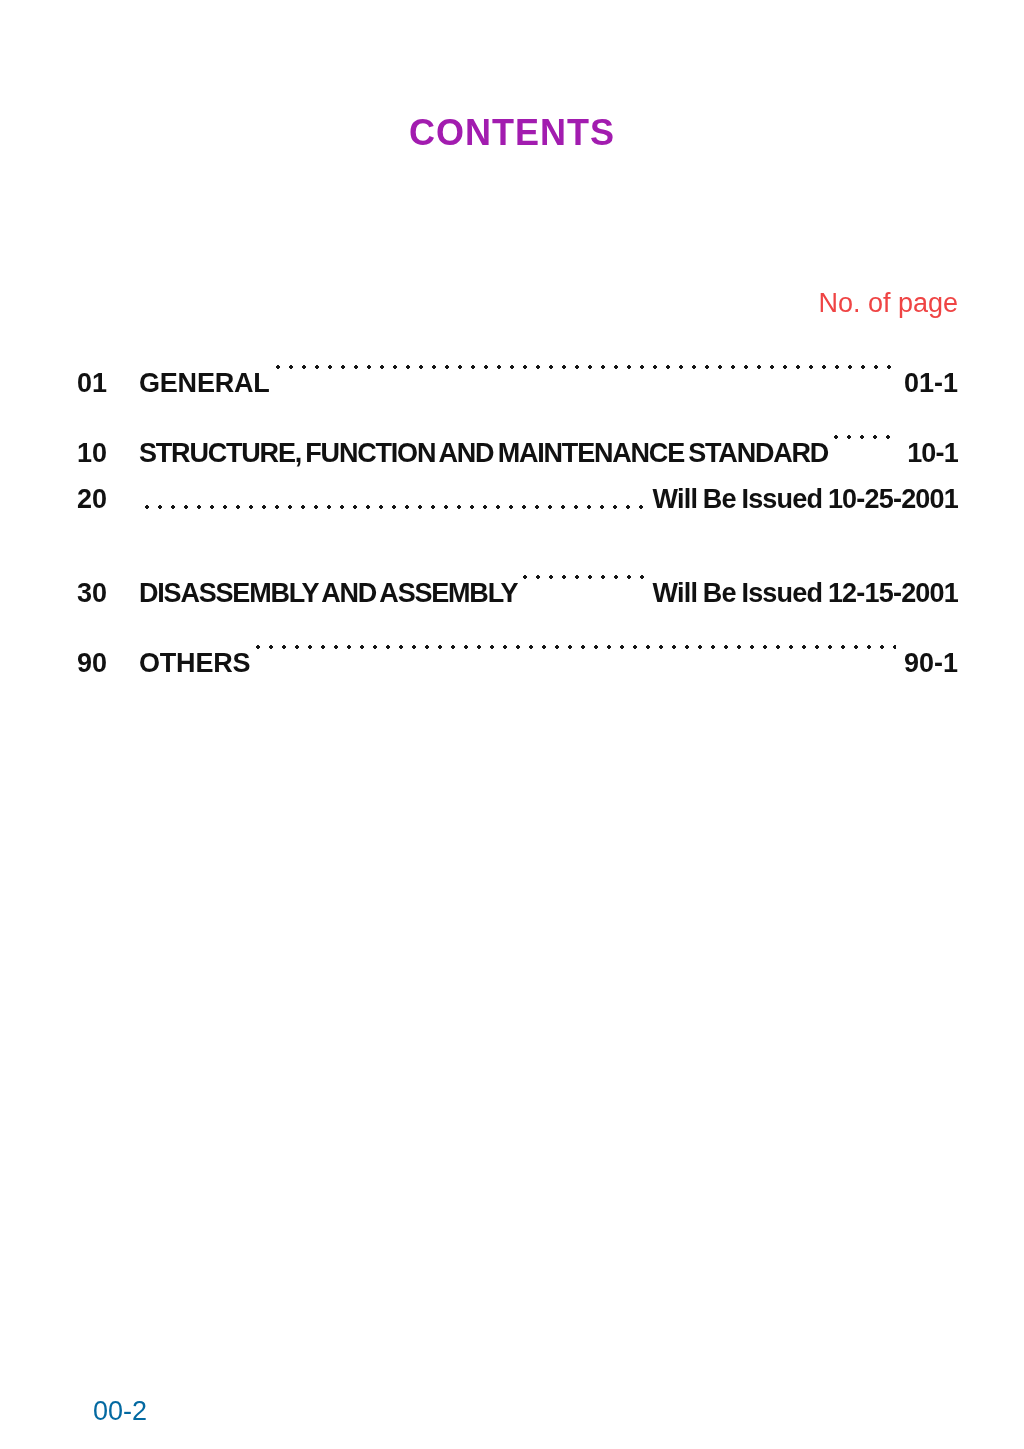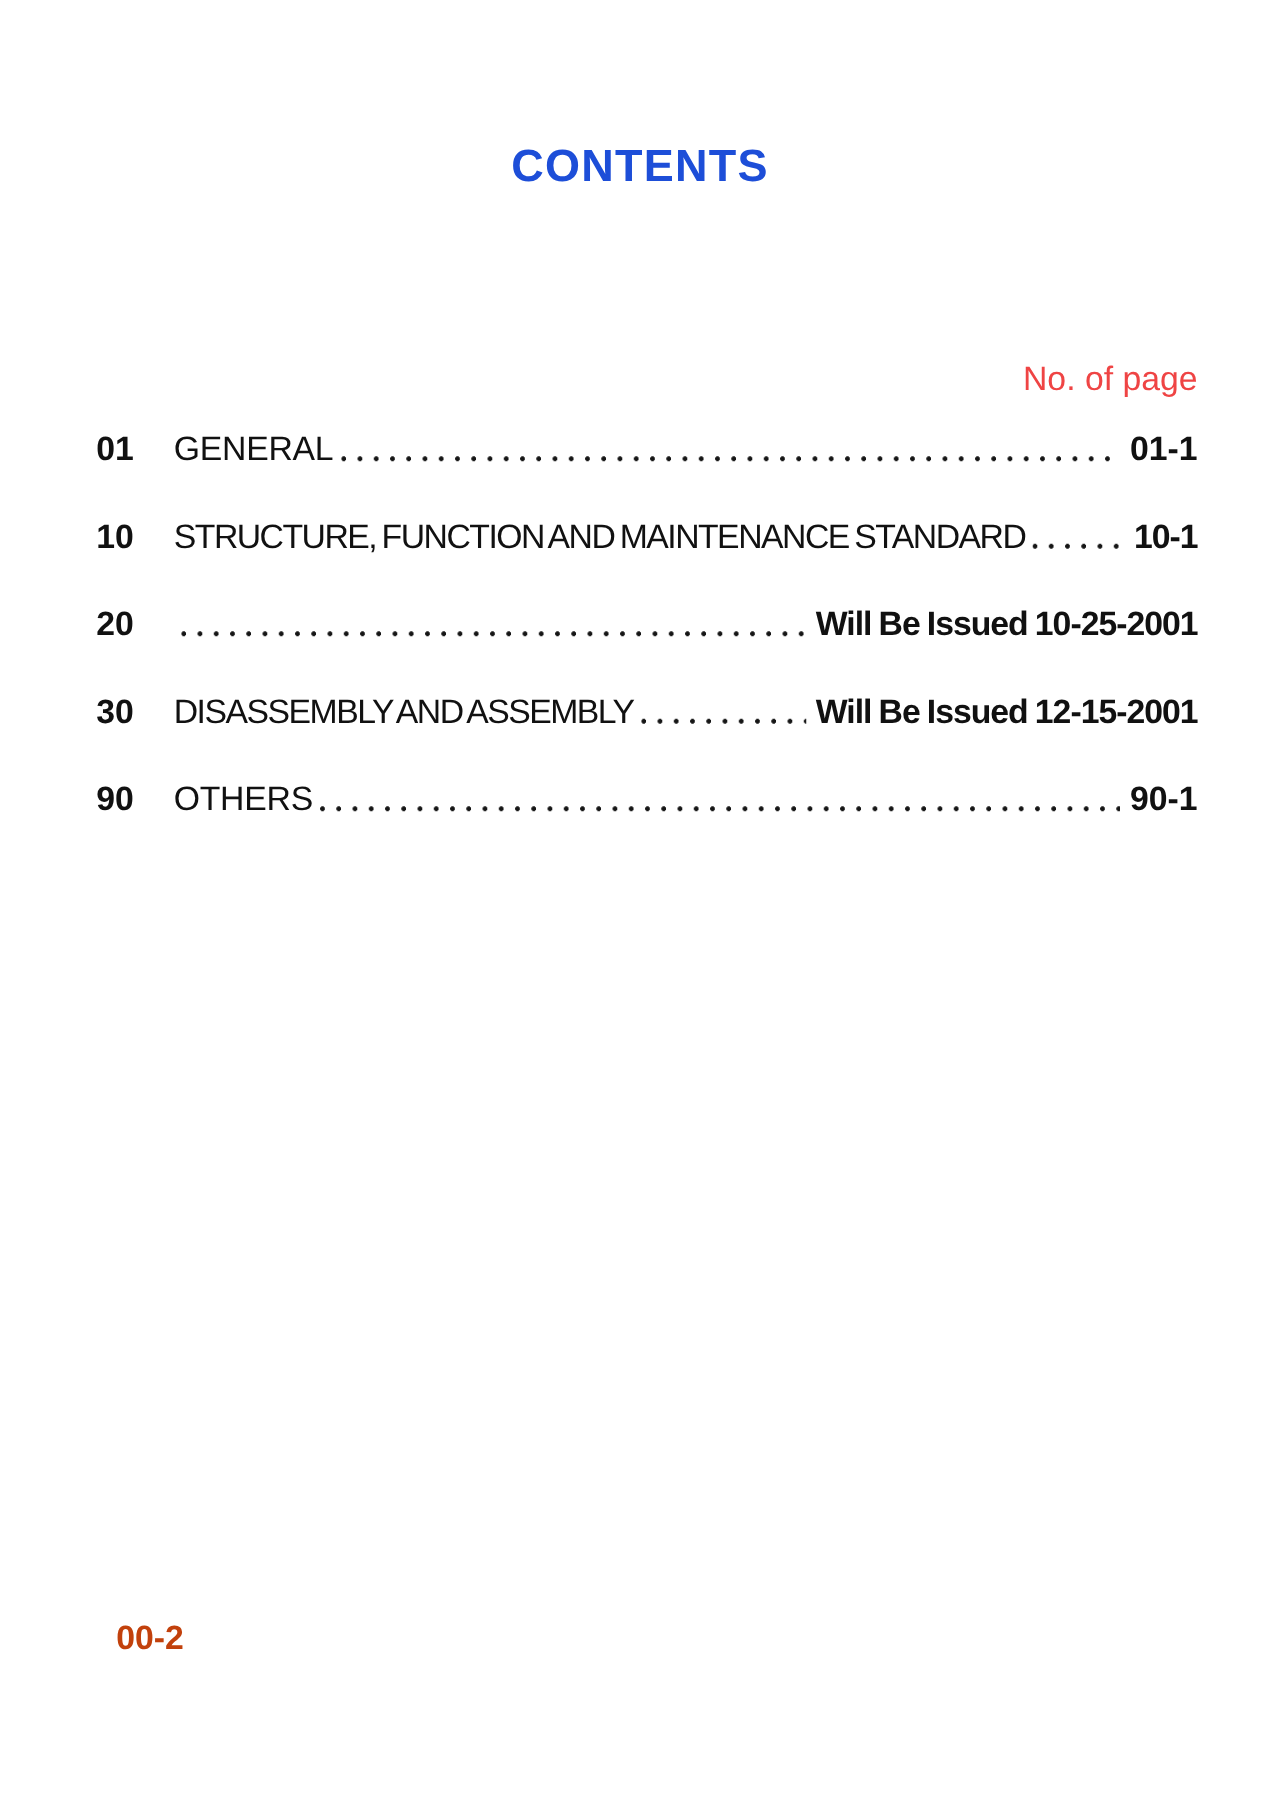--- a/index.html
+++ b/index.html
@@ -19,21 +19,21 @@
   }
   .doc-title {
     position: absolute;
     top: 112px;
     left: 0;
     width: 100%;
     text-align: center;
     font-size: 36px;
     font-weight: bold;
     letter-spacing: 1px;
-    color: #1d4ed8;
+    color: #a21caf;
   }
   .col-header {
     position: absolute;
     top: 288px;
     right: 66px;
     font-size: 27px;
     font-weight: normal;
     color: #ef4444;
   }
   .toc {
@@ -50,22 +50,23 @@
     font-size: 27px;
     line-height: 30px;
     white-space: nowrap;
   }
   .sec-num {
     font-weight: bold;
     width: 62px;
     flex: 0 0 62px;
   }
   .sec-title {
-    font-weight: normal;
+    font-weight: bold;
     letter-spacing: -0.2px;
+    margin-top: 24px;
   }
   .toc-row.condensed .sec-title {
     letter-spacing: -1.2px;
     word-spacing: -2px;
   }
   .toc-row.condensed .page-ref {
     letter-spacing: -0.8px;
     word-spacing: -1px;
   }
   .leader {
@@ -87,24 +88,24 @@
     background-size: 13px 4px;
     background-repeat: repeat-x;
   }
   .page-ref {
     font-weight: bold;
     flex: 0 0 auto;
   }
   .footer-num {
     position: absolute;
     left: 93px;
-    top: 1295px;
+    top: 1396px;
     font-size: 27px;
-    font-weight: bold;
-    color: #c2410c;
+    font-weight: normal;
+    color: #0369a1;
   }
 </style>
 </head>
 <body>
 
 <div class="page">
 
   <div class="doc-title">CONTENTS</div>
 
   <div class="col-header">No. of page</div>

